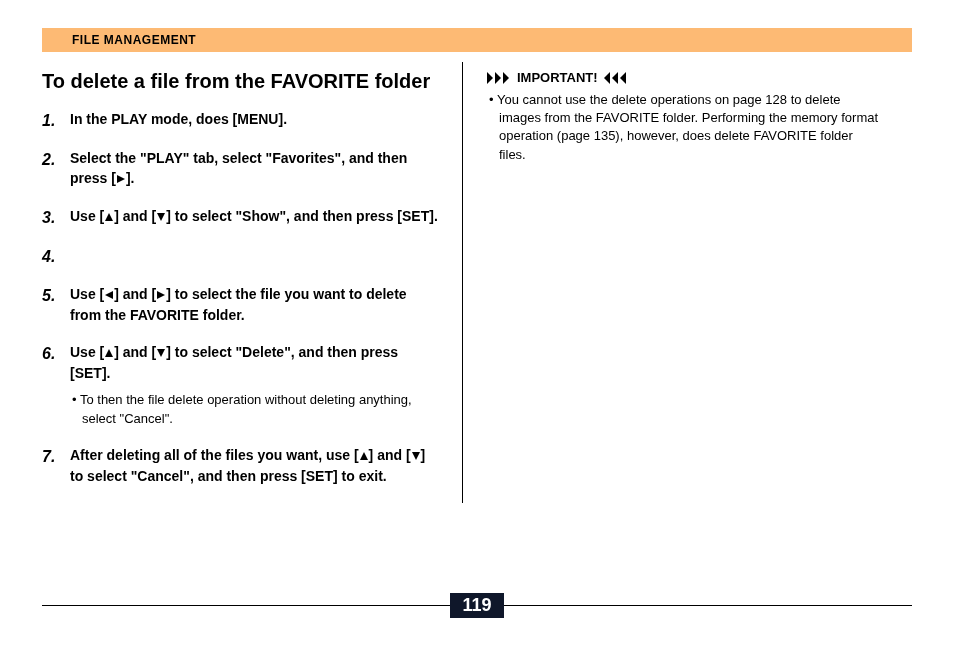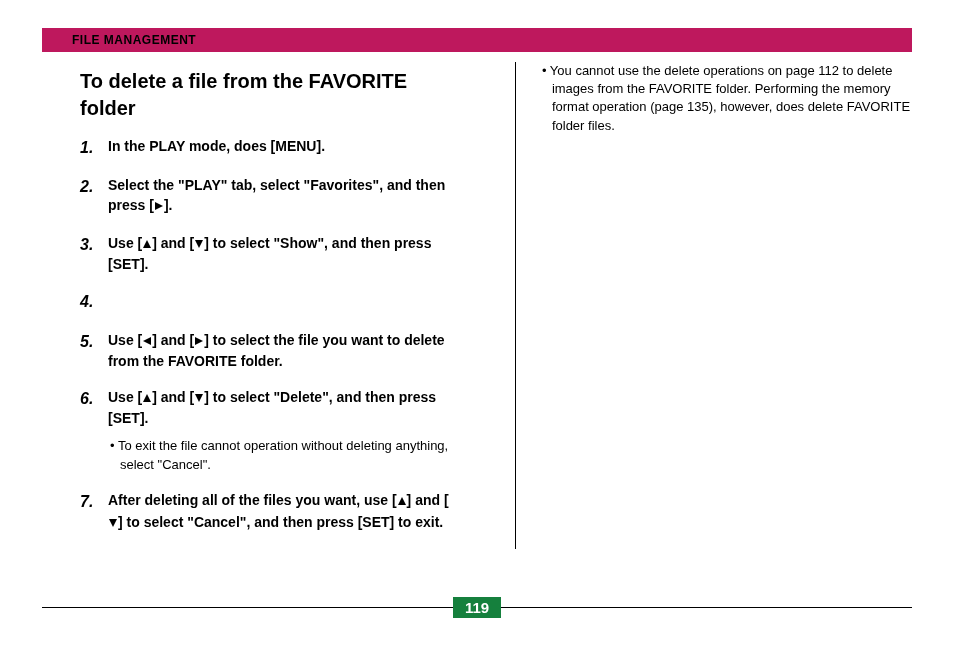--- a/index.html
+++ b/index.html
@@ -12,36 +12,35 @@
     height: 646px;
   }
   .page {
     position: relative;
     width: 954px;
     height: 646px;
     box-sizing: border-box;
     padding: 28px 42px 28px 42px;
   }
   .header-bar {
-    background: #be185d;
+    background: #fdba74;
     height: 24px;
     display: flex;
     align-items: center;
     padding-left: 30px;
     font-weight: bold;
     font-size: 12px;
     letter-spacing: 0.5px;
   }
   .columns {
     display: flex;
     margin-top: 10px;
   }
   .col {
     box-sizing: border-box;
-    margin-left: 38px;
   }
   .col-left {
     width: 420px;
     padding-right: 22px;
   }
   .col-right {
     width: 420px;
     padding-left: 24px;
     border-left: 1.5px solid #000;
   }
@@ -116,24 +115,24 @@
     align-items: center;
     padding: 0 42px;
     box-sizing: border-box;
   }
   .rule {
     flex: 1;
     height: 1px;
     background: #000;
   }
   .page-num {
-    background: #15803d;
+    background: #0f172a;
     color: #fff;
     font-weight: bold;
-    font-size: 15px;
+    font-size: 18px;
     padding: 2px 12px;
   }
   .tri {
     display: inline-block;
     vertical-align: -1px;
   }
   svg.inline-icon {
     vertical-align: -2px;
   }
 </style>
@@ -179,36 +178,57 @@
                 </svg></span>] and [<span class="tri"><svg width="10" height="10" viewBox="0 0 10 10">
                   <polygon points="1,1 9,5 1,9" fill="#000"></polygon>
                 </svg></span>] to select the file you want to delete from the FAVORITE folder.</span>
           </li>
           <li>
             <span class="step-num">6.</span>
             <span class="step-body">Use [<span class="tri"><svg width="10" height="10" viewBox="0 0 10 10">
                   <polygon points="5,1 9,9 1,9" fill="#000"></polygon>
                 </svg></span>] and [<span class="tri"><svg width="10" height="10" viewBox="0 0 10 10">
                   <polygon points="1,1 9,1 5,9" fill="#000"></polygon>
-                </svg></span>] to select "Delete", and then press [SET].<div class="subbullet">To exit the file cannot operation without deleting anything, select "Cancel".</div></span>
+                </svg></span>] to select "Delete", and then press [SET].<div class="subbullet">To then the file delete operation without deleting anything, select "Cancel".</div></span>
           </li>
           <li>
             <span class="step-num">7.</span>
             <span class="step-body">After deleting all of the files you want, use [<span class="tri"><svg width="10" height="10" viewBox="0 0 10 10">
                   <polygon points="5,1 9,9 1,9" fill="#000"></polygon>
                 </svg></span>] and [<span class="tri"><svg width="10" height="10" viewBox="0 0 10 10">
                   <polygon points="1,1 9,1 5,9" fill="#000"></polygon>
                 </svg></span>] to select "Cancel", and then press [SET] to exit.</span>
           </li>
         </ol>
     </div>
 
     <div class="col col-right">
+      <div class="important-row">
+        <span class="arrows-right">
+          <svg width="24" height="12" viewBox="0 0 24 12">
+              <g fill="#000">
+                <polygon points="0,0 6,6 0,12"></polygon>
+                <polygon points="8,0 14,6 8,12"></polygon>
+                <polygon points="16,0 22,6 16,12"></polygon>
+              </g>
+            </svg>
+        </span>
+        <span class="important-label">IMPORTANT!</span>
+        <span class="arrows-left">
+          <svg width="24" height="12" viewBox="0 0 24 12">
+              <g fill="#000">
+                <polygon points="6,0 0,6 6,12"></polygon>
+                <polygon points="14,0 8,6 14,12"></polygon>
+                <polygon points="22,0 16,6 22,12"></polygon>
+              </g>
+            </svg>
+        </span>
+      </div>
       <div class="note-list">
-        <div class="note-item">You cannot use the delete operations on page 112 to delete images from the FAVORITE folder. Performing the memory format operation (page 135), however, does delete FAVORITE folder files.</div>
+        <div class="note-item">You cannot use the delete operations on page 128 to delete images from the FAVORITE folder. Performing the memory format operation (page 135), however, does delete FAVORITE folder files.</div>
       </div>
     </div>
 
   </div>
 
   <div class="page-num-wrap">
     <div class="rule"></div>
     <div class="page-num">119</div>
     <div class="rule"></div>
   </div>

